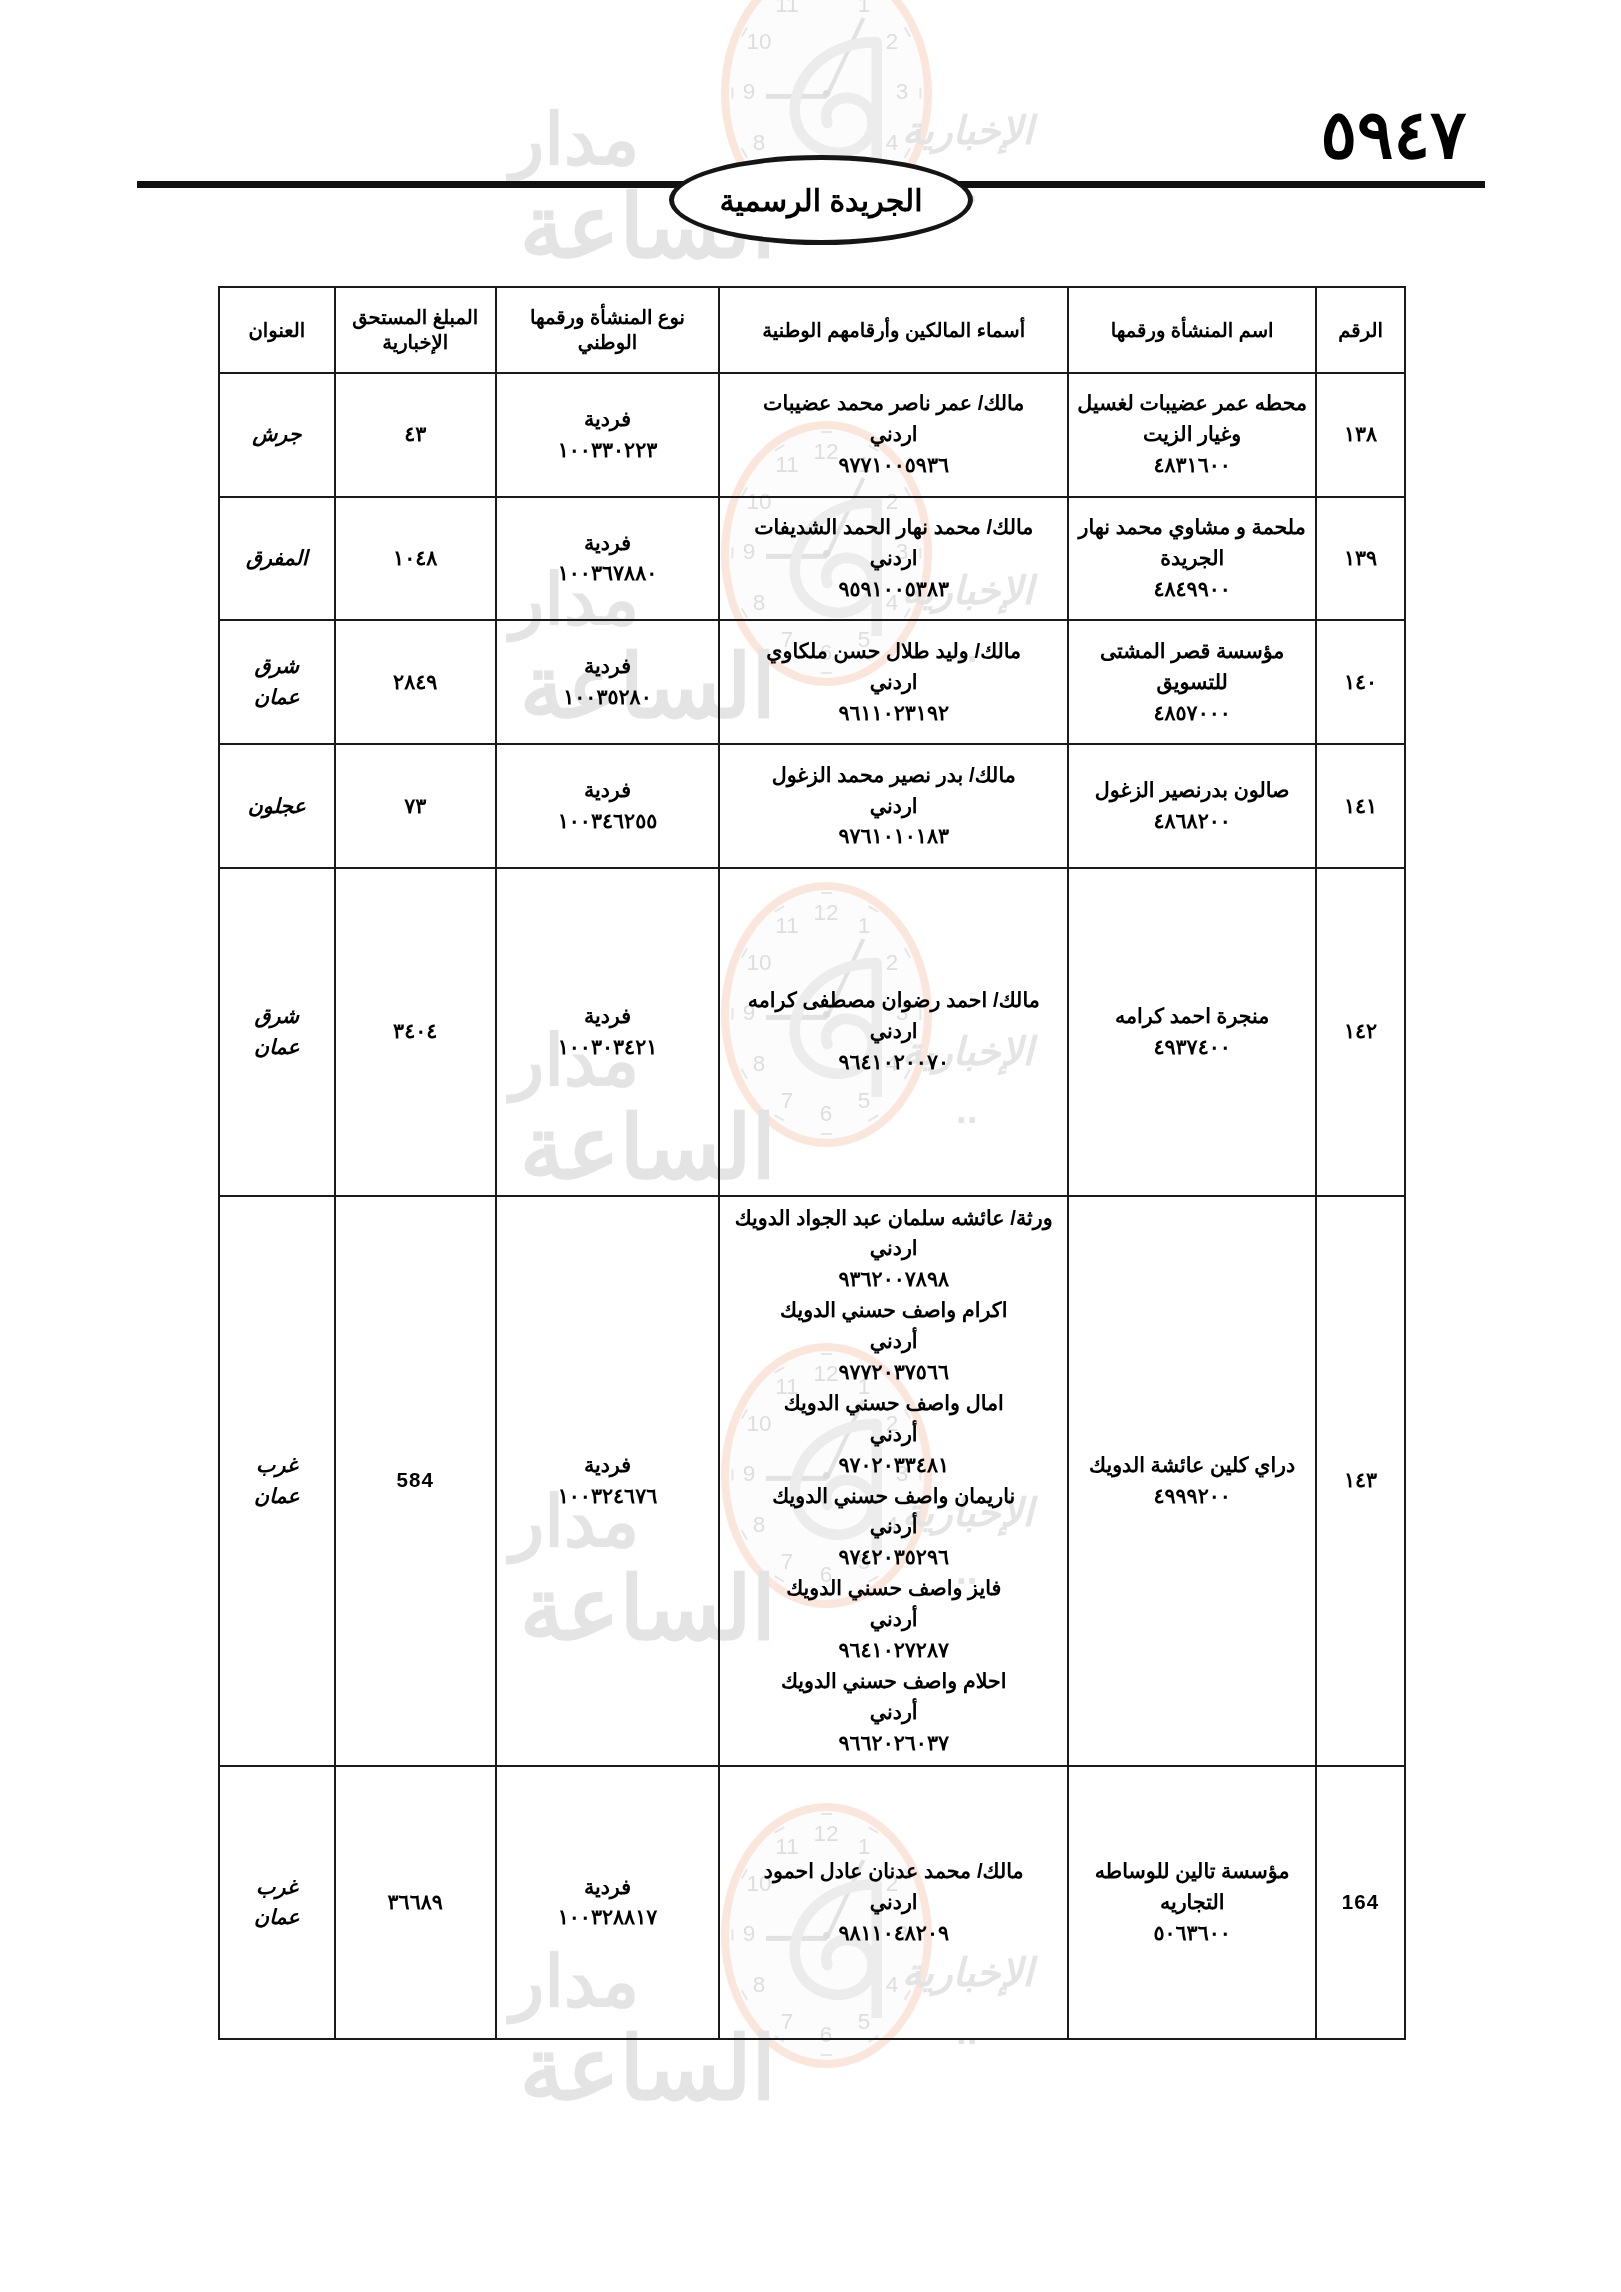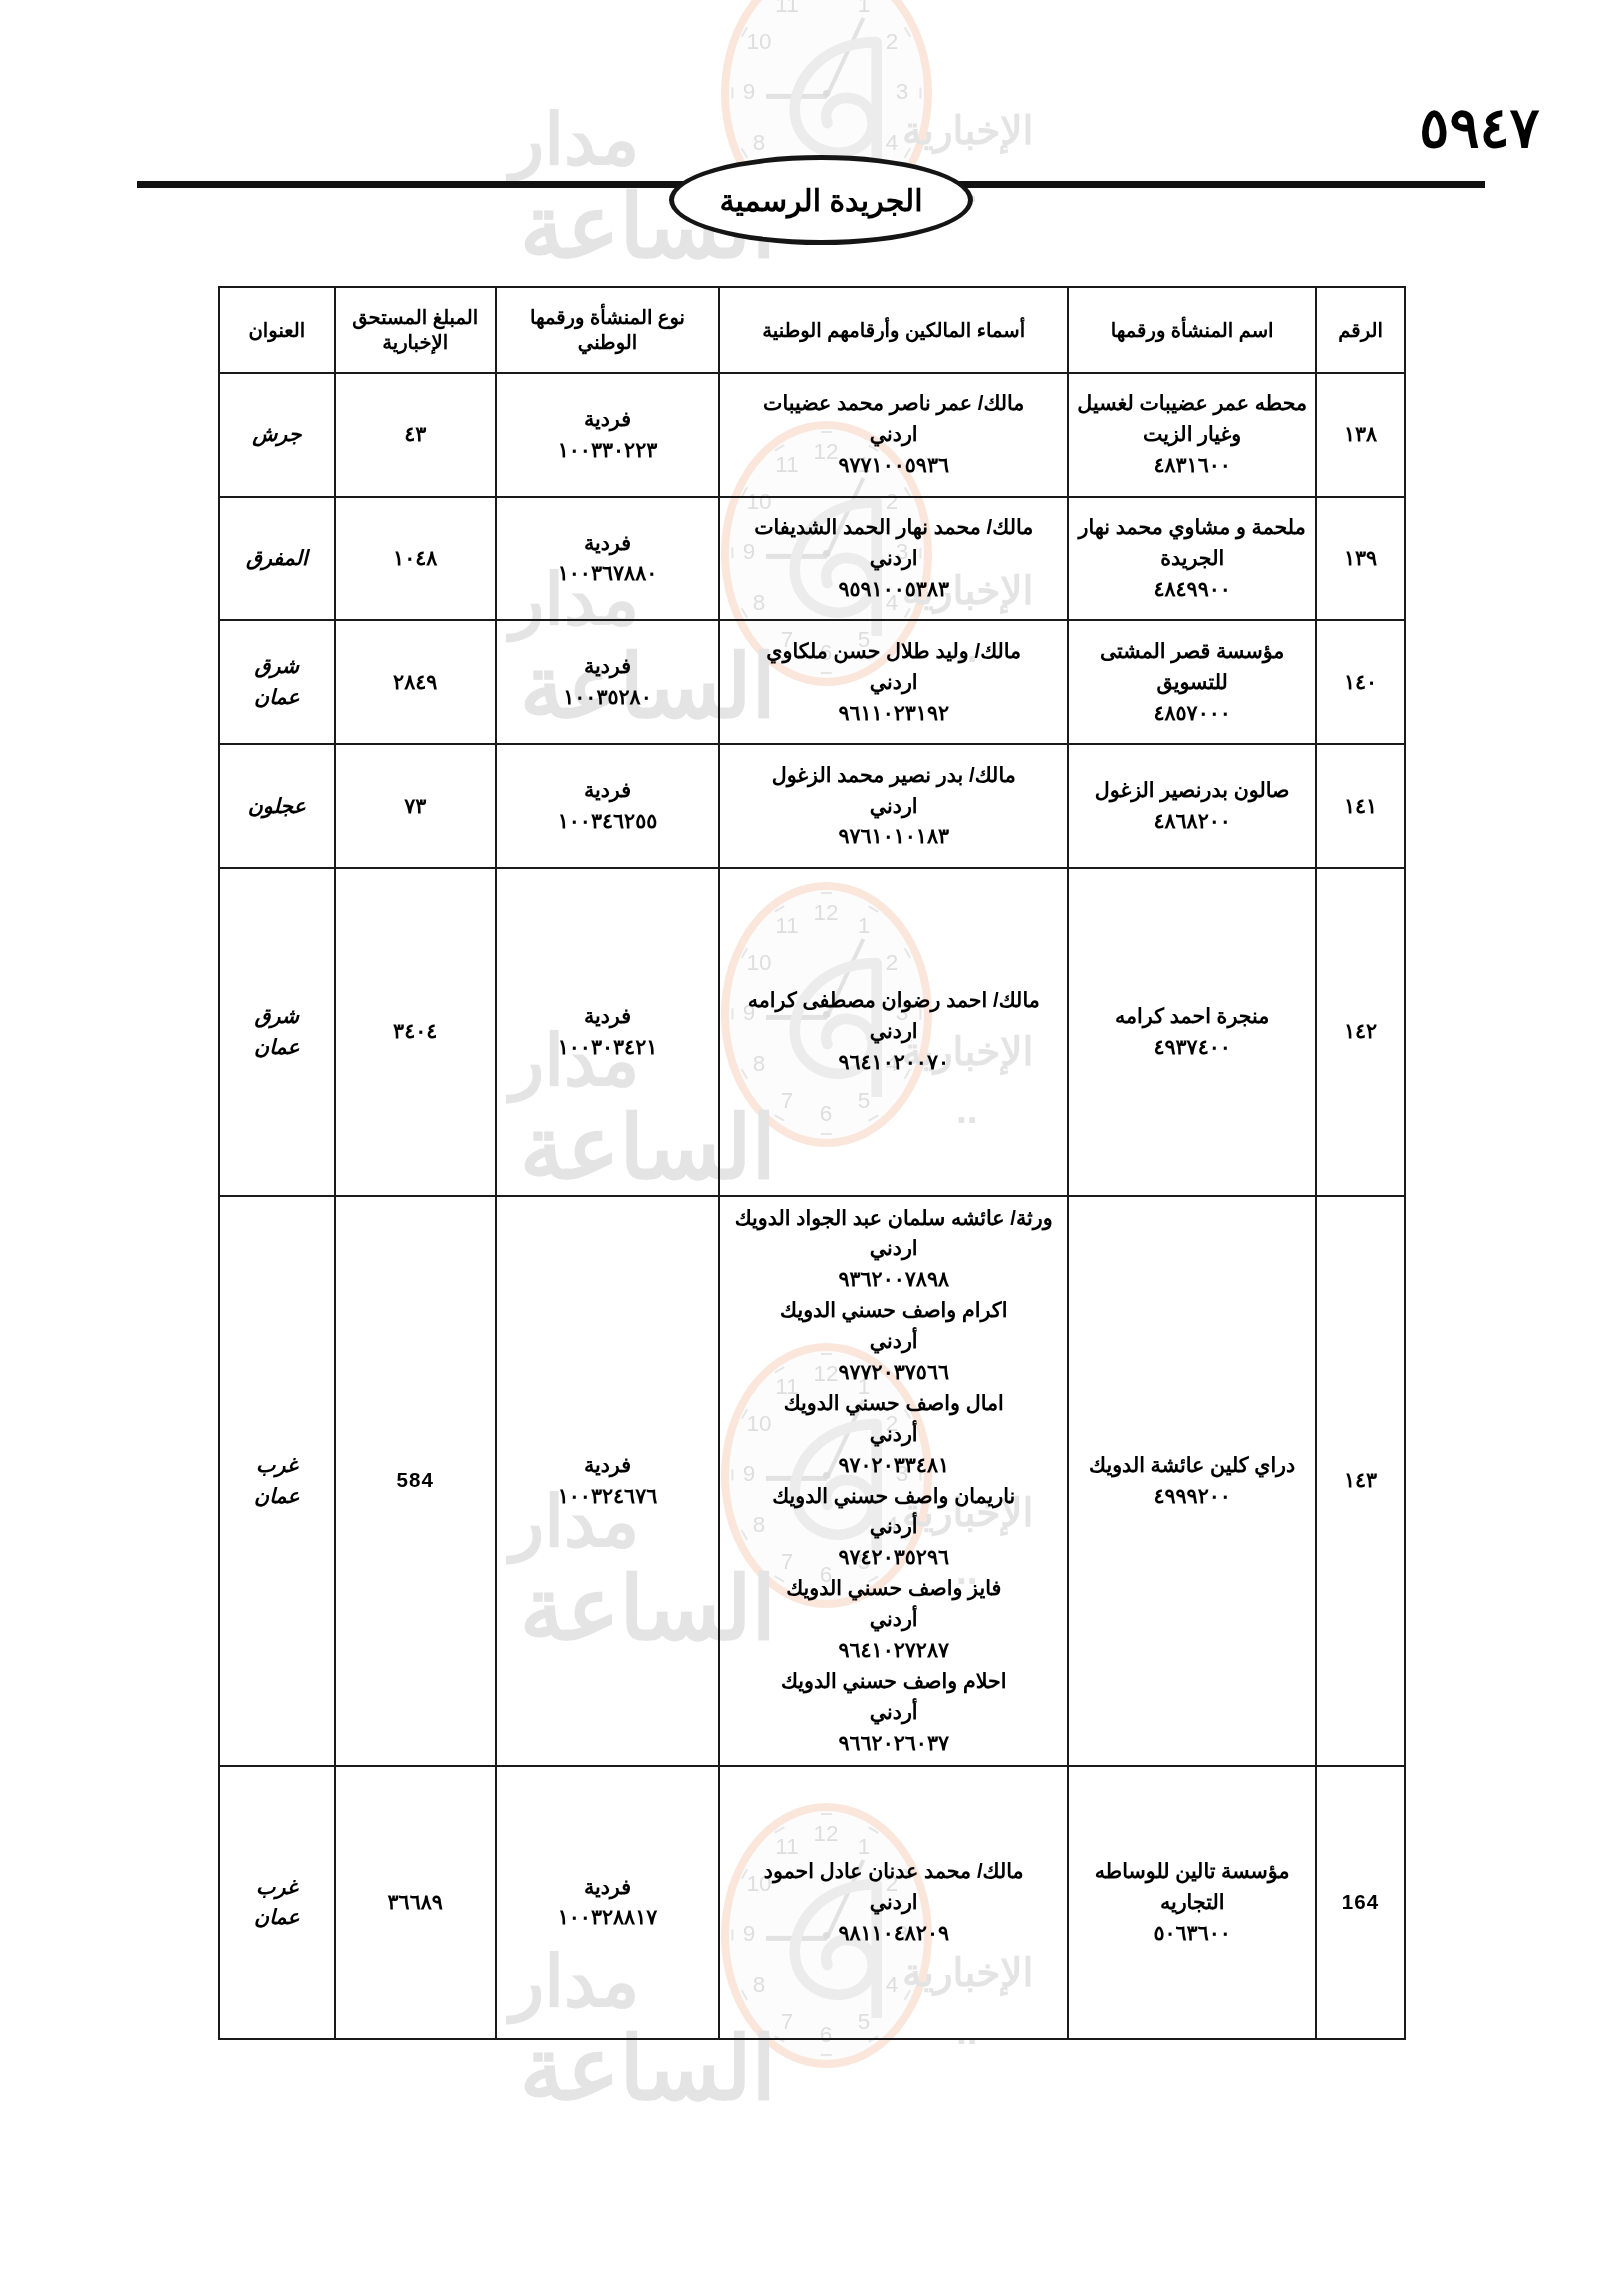--- a/index.html
+++ b/index.html
@@ -82,31 +82,31 @@
   .wm-txt {
     position: absolute;
     font-family: "Liberation Sans", sans-serif;
     color: #e4e4e4;
     font-weight: 700;
     white-space: nowrap;
     direction: rtl;
   }
   .wm-madar  { left: 0px;   top: 137px; font-size: 71px; letter-spacing: 2px; }
   .wm-saa    { left: 9.8px;  top: 214px; font-size: 88px; letter-spacing: 2px; }
-  .wm-akhbar { left: 392px; top: 147px; font-size: 39px; }
+  .wm-akhbar { left: 392px; top: 147px; font-size: 39px; font-style: italic; }
   .wm-dots   { left: 446px; top: 206px; font-size: 39px; }
 
   
   .page-number {
     position: absolute;
     top: 95px;
-    left: 1362px;
+    left: 1276px;
     width: 235px;
     text-align: center;
-    font-size: 56px;
+    font-size: 68px;
     font-weight: 700;
     font-family: "Liberation Serif", serif;
     letter-spacing: 2px;
     z-index: 3;
   }
   .rule-line {
     position: absolute;
     top: 181px;
     left: 137px;
     width: 1348px;

